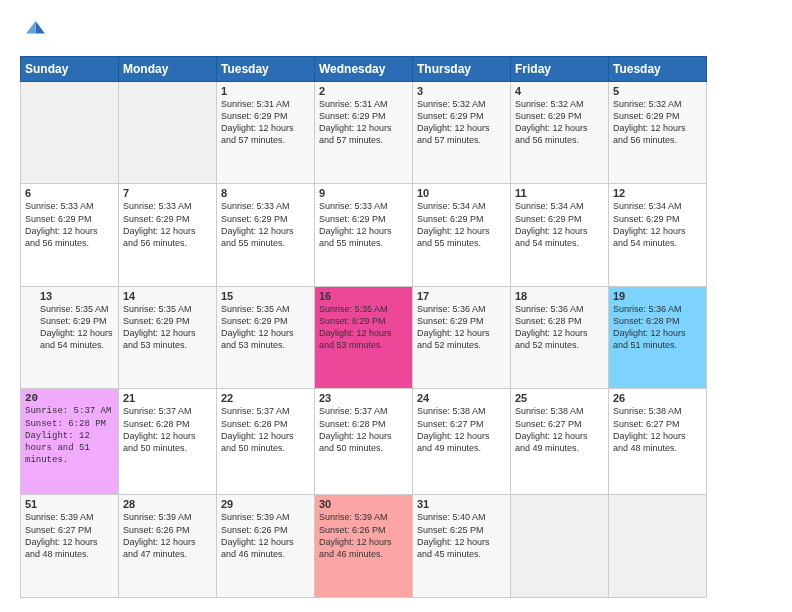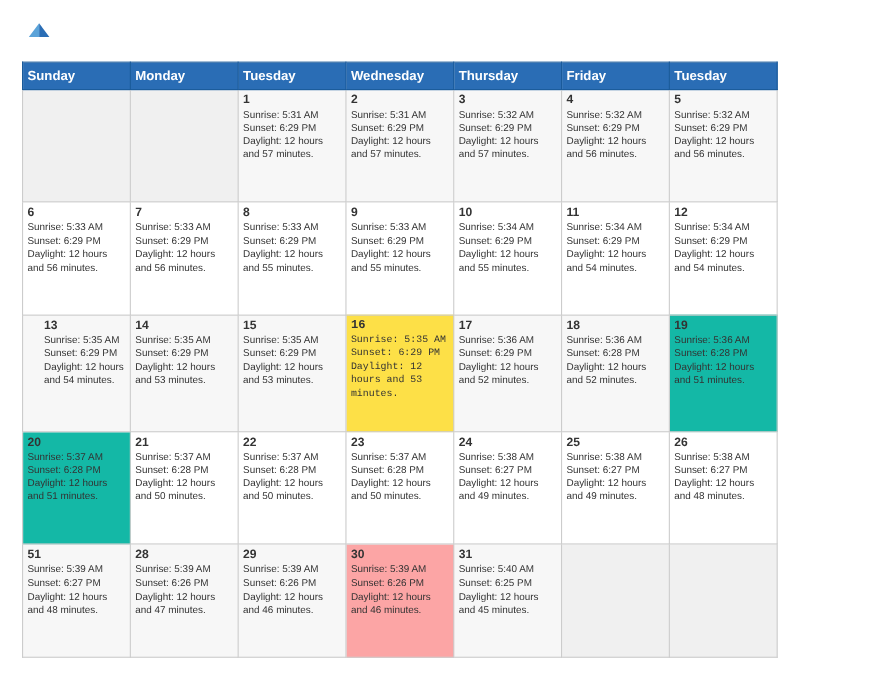--- a/index.html
+++ b/index.html
@@ -231,47 +231,47 @@
             <div class="day-info" style="white-space: pre-line;">Sunrise: 5:35 AM
 Sunset: 6:29 PM
 Daylight: 12 hours and 53 minutes.</div>
           </td>
           <td style="background: rgb(247, 247, 247);">
             <span class="day-number">15</span>
             <div class="day-info" style="white-space: pre-line;">Sunrise: 5:35 AM
 Sunset: 6:29 PM
 Daylight: 12 hours and 53 minutes.</div>
           </td>
-          <td style="background: #fde047; font-family: Liberation Mono, monospace;">
+          <td style="background: #ec4899;">
             <span class="day-number">16</span>
             <div class="day-info" style="white-space: pre-line;">Sunrise: 5:35 AM
 Sunset: 6:29 PM
 Daylight: 12 hours and 53 minutes.</div>
           </td>
           <td style="background: rgb(247, 247, 247);">
             <span class="day-number">17</span>
             <div class="day-info" style="white-space: pre-line;">Sunrise: 5:36 AM
 Sunset: 6:29 PM
 Daylight: 12 hours and 52 minutes.</div>
           </td>
           <td style="background: rgb(247, 247, 247);">
             <span class="day-number">18</span>
             <div class="day-info" style="white-space: pre-line;">Sunrise: 5:36 AM
 Sunset: 6:28 PM
 Daylight: 12 hours and 52 minutes.</div>
           </td>
-          <td style="background: #14b8a6; margin-left: 41px;">
+          <td style="background: #7dd3fc; margin-left: 41px;">
             <span class="day-number">19</span>
             <div class="day-info" style="white-space: pre-line;">Sunrise: 5:36 AM
 Sunset: 6:28 PM
 Daylight: 12 hours and 51 minutes.</div>
           </td>
         </tr>
         <tr>
-          <td style="background: #14b8a6;">
+          <td style="background: #f0abfc; font-family: Liberation Mono, monospace;">
             <span class="day-number">20</span>
             <div class="day-info" style="white-space: pre-line;">Sunrise: 5:37 AM
 Sunset: 6:28 PM
 Daylight: 12 hours and 51 minutes.</div>
           </td>
           <td style="background: rgb(255, 255, 255);">
             <span class="day-number">21</span>
             <div class="day-info" style="white-space: pre-line;">Sunrise: 5:37 AM
 Sunset: 6:28 PM
 Daylight: 12 hours and 50 minutes.</div>

